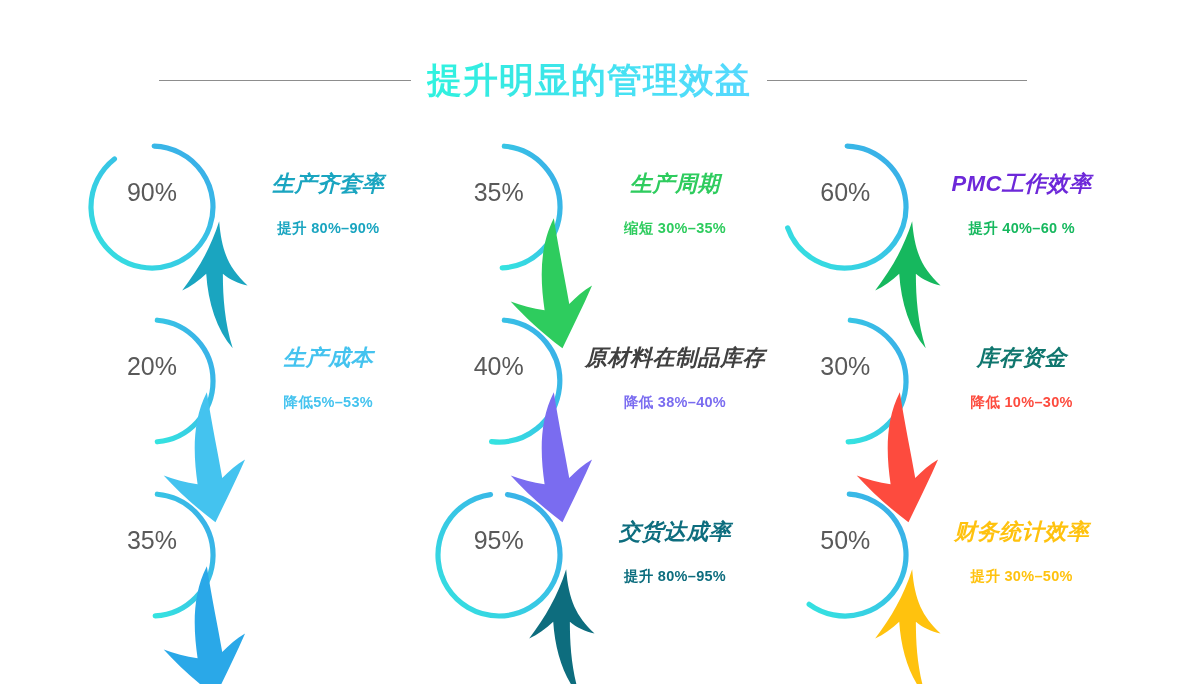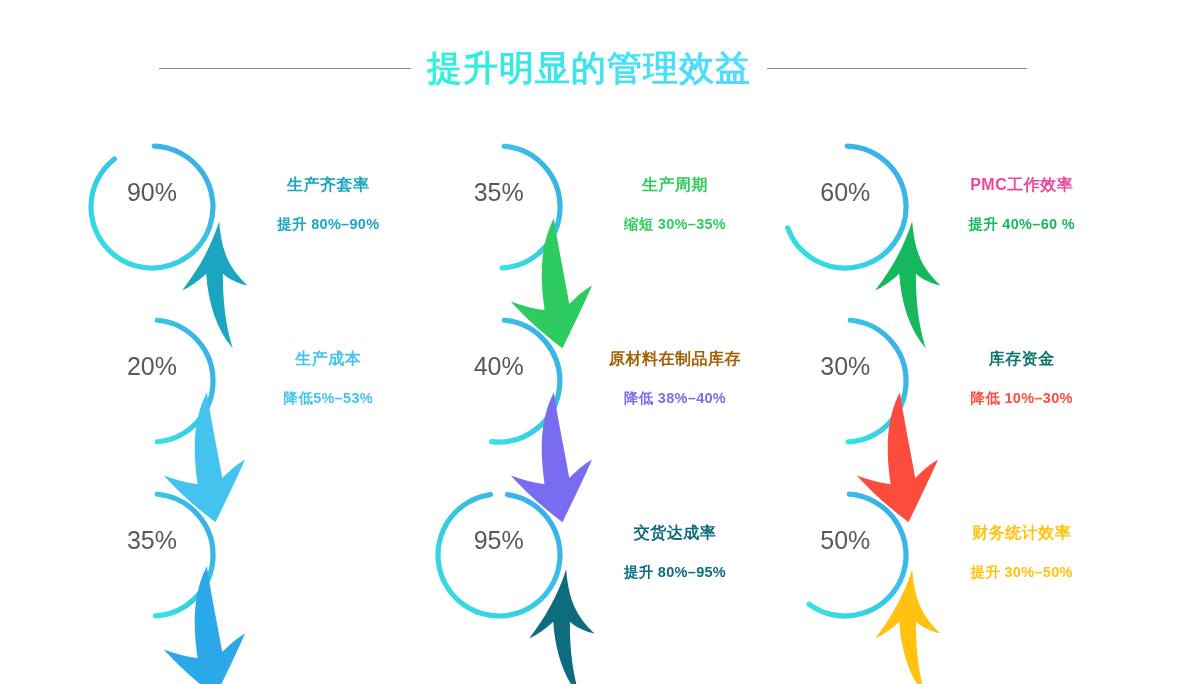--- a/index.html
+++ b/index.html
@@ -14,21 +14,21 @@
   .page {
     position: relative;
     width: 1186px;
     height: 684px;
     background: #ffffff;
   }
 
   
   .header {
     position: absolute;
-    top: 40px;
+    top: 52px;
     left: 0;
     width: 1186px;
     height: 56px;
     display: flex;
     align-items: center;
     justify-content: center;
     gap: 16px;
   }
   .rule {
     height: 1px;
@@ -102,25 +102,26 @@
   .card-text {
     flex: 1 1 auto;
     display: flex;
     flex-direction: column;
     align-items: center;
     justify-content: center;
     padding-left: 6px;
     padding-bottom: 6px;
   }
   .card-title {
-    font-size: 16px;
+    font-size: 22px;
     font-weight: bold;
     line-height: 1.2;
     letter-spacing: 0.5px;
     white-space: nowrap;
+    font-style: italic;
   }
   .card-sub {
     margin-top: 22px;
     font-size: 14.5px;
     font-weight: bold;
     line-height: 1.2;
     letter-spacing: 0.3px;
     white-space: nowrap;
   }
 </style>
@@ -200,21 +201,21 @@
           <div class="gauge-center">
             <div class="gauge-value">60%</div>
             <span class="gauge-arrow">
               <svg viewBox="0 0 24 24" width="24" height="24" xmlns="http://www.w3.org/2000/svg">
                 <path d="M13 2 C13.4 7 14.6 9.6 17.6 12.4 C16.2 12.1 14.6 11.4 13.6 10.5 C13.6 14.4 13.9 18.4 15.2 22.6 C12.6 19.6 11.2 15.2 10.9 10.5 C9.7 11.6 8.4 12.6 7.0 13.2 C9.6 9.8 11.6 6.4 13 2 Z" fill="#16b85e"></path>
               </svg>
             </span>
           </div>
         </div>
         <div class="card-text">
-          <div class="card-title" style="color: #ec4899;">PMC工作效率</div>
+          <div class="card-title" style="color: #6d28d9;">PMC工作效率</div>
           <div class="card-sub" style="color: rgb(22, 184, 94);">提升 40%–60 %</div>
         </div>
       </div>
       <div class="card">
         <div class="gauge">
           <svg viewBox="0 0 148 148" xmlns="http://www.w3.org/2000/svg">
             <defs>
               <linearGradient id="gg3" x1="1" y1="0" x2="0" y2="1">
                 <stop offset="0%" stop-color="#3aa9e9"></stop>
                 <stop offset="100%" stop-color="#35e3e0"></stop>
@@ -250,21 +251,21 @@
           <div class="gauge-center">
             <div class="gauge-value">40%</div>
             <span class="gauge-arrow">
               <svg viewBox="0 0 24 24" width="24" height="24" xmlns="http://www.w3.org/2000/svg">
                 <path d="M11 1.5 C11.8 6.6 12.8 11.4 13.5 15.4 C14.6 14.3 15.8 13.2 17.2 12.4 C15.6 16.1 13.9 19.4 12.4 22.6 C9.0 20.0 6.4 17.6 4.0 15.0 C5.7 15.6 7.6 16.2 9.5 16.4 C8.8 11.6 8.6 6.2 11 1.5 Z" fill="#7a6cf0"></path>
               </svg>
             </span>
           </div>
         </div>
         <div class="card-text">
-          <div class="card-title" style="color: #a16207;">原材料在制品库存</div>
+          <div class="card-title" style="color: #404040;">原材料在制品库存</div>
           <div class="card-sub" style="color: rgb(122, 108, 240);">降低 38%–40%</div>
         </div>
       </div>
       <div class="card">
         <div class="gauge">
           <svg viewBox="0 0 148 148" xmlns="http://www.w3.org/2000/svg">
             <defs>
               <linearGradient id="gg5" x1="1" y1="0" x2="0" y2="1">
                 <stop offset="0%" stop-color="#3aa9e9"></stop>
                 <stop offset="100%" stop-color="#35e3e0"></stop>

